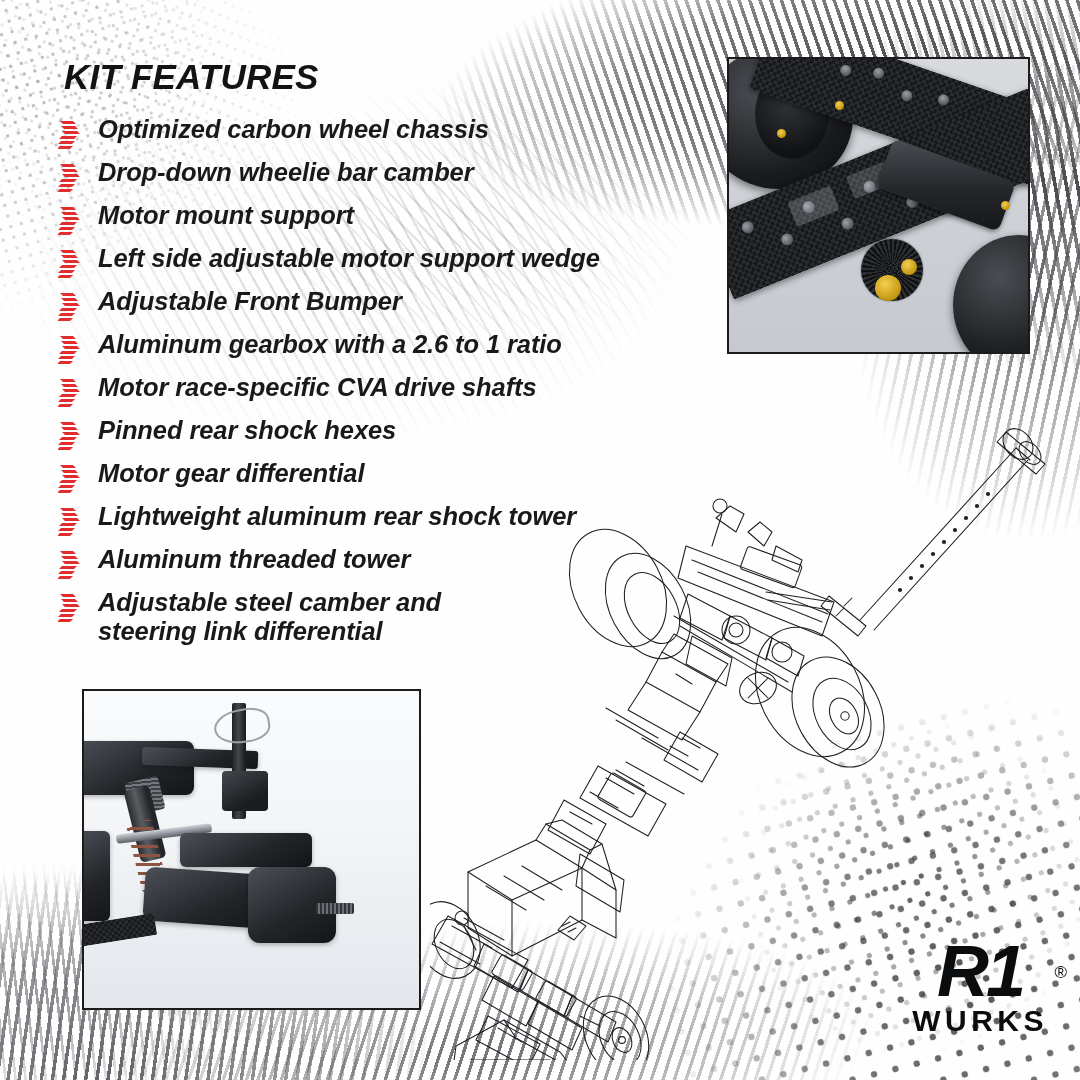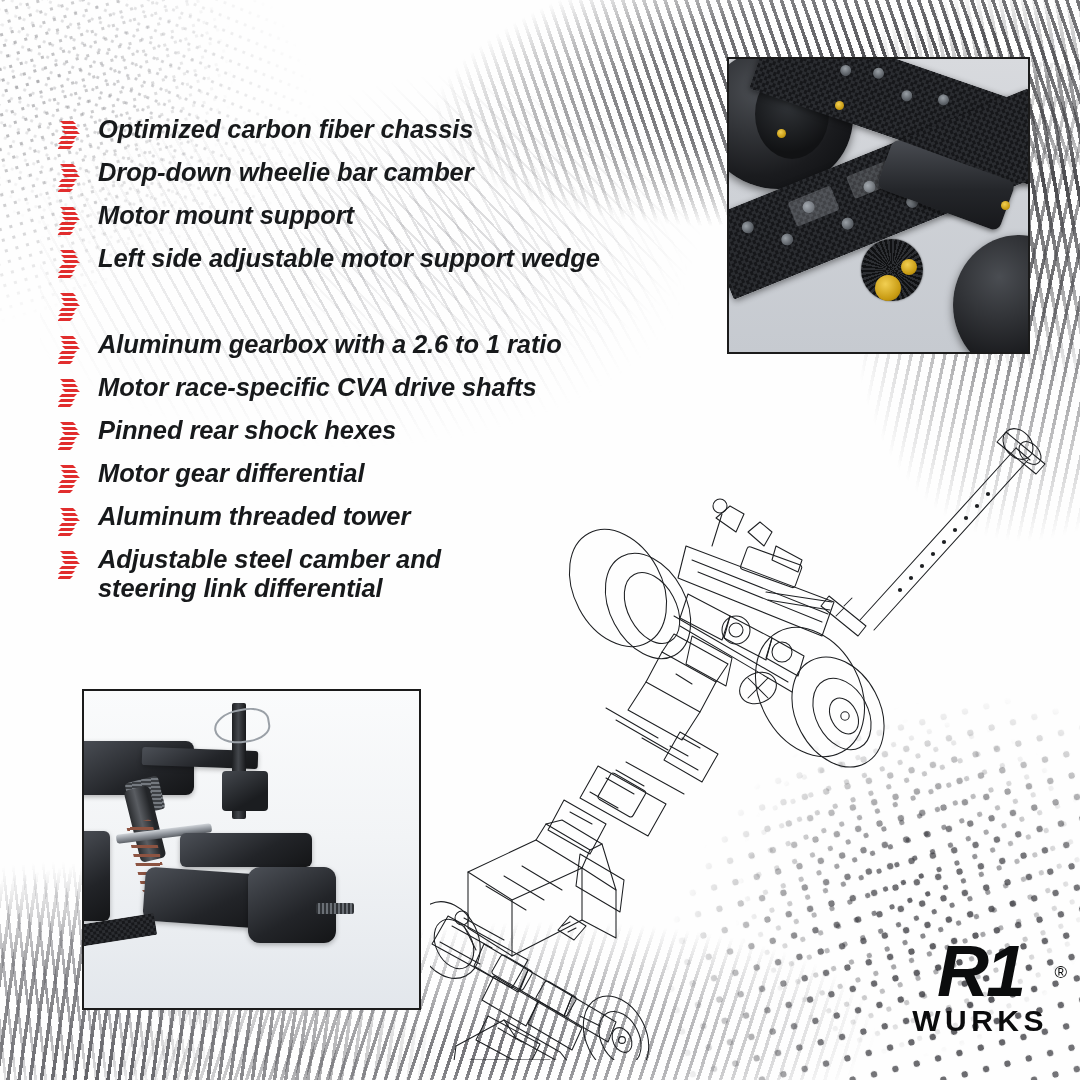--- a/index.html
+++ b/index.html
@@ -332,36 +332,37 @@
     <div class="halftone ht-mid"></div>
     <div class="halftone ht-mid2"></div>
     <div class="halftone ht-right"></div>
     <div class="halftone ht-bl"></div>
     <div class="halftone ht-bl2"></div>
     <div class="halftone ht-bottom"></div>
     <div class="halftone ht-br"></div>
     <div class="halftone ht-br2"></div>
   </div>
 
+  <div class="kit-title">KIT FEATURES</div>
 
   <div class="feature-list">
       <div class="feature-row">
         <span class="bullet-icon">
           <svg width="26" height="32" viewBox="0 0 26 32" aria-hidden="true">
             <g fill="#e12d2d">
               <path d="M2 2 h13 l3 3 h-13 z"></path>
               <path d="M3 7 h14 l3 3 h-14 z"></path>
               <path d="M4 12 h15 l3 3 h-15 z"></path>
               <path d="M4 17 h15 l-3 3 h-15 z"></path>
               <path d="M3 22 h14 l-3 3 h-14 z"></path>
               <path d="M2 27 h13 l-3 3 h-13 z"></path>
             </g>
           </svg>
         </span>
-        <span class="feature-text">Optimized carbon fiber chassis</span>
+        <span class="feature-text">Optimized carbon wheel chassis</span>
       </div>
       <div class="feature-row">
         <span class="bullet-icon">
           <svg width="26" height="32" viewBox="0 0 26 32" aria-hidden="true">
             <g fill="#e12d2d">
               <path d="M2 2 h13 l3 3 h-13 z"></path>
               <path d="M3 7 h14 l3 3 h-14 z"></path>
               <path d="M4 12 h15 l3 3 h-15 z"></path>
               <path d="M4 17 h15 l-3 3 h-15 z"></path>
               <path d="M3 22 h14 l-3 3 h-14 z"></path>
@@ -407,20 +408,21 @@
             <g fill="#e12d2d">
               <path d="M2 2 h13 l3 3 h-13 z"></path>
               <path d="M3 7 h14 l3 3 h-14 z"></path>
               <path d="M4 12 h15 l3 3 h-15 z"></path>
               <path d="M4 17 h15 l-3 3 h-15 z"></path>
               <path d="M3 22 h14 l-3 3 h-14 z"></path>
               <path d="M2 27 h13 l-3 3 h-13 z"></path>
             </g>
           </svg>
         </span>
+        <span class="feature-text">Adjustable Front Bumper</span>
       </div>
       <div class="feature-row">
         <span class="bullet-icon">
           <svg width="26" height="32" viewBox="0 0 26 32" aria-hidden="true">
             <g fill="#e12d2d">
               <path d="M2 2 h13 l3 3 h-13 z"></path>
               <path d="M3 7 h14 l3 3 h-14 z"></path>
               <path d="M4 12 h15 l3 3 h-15 z"></path>
               <path d="M4 17 h15 l-3 3 h-15 z"></path>
               <path d="M3 22 h14 l-3 3 h-14 z"></path>
@@ -467,20 +469,35 @@
               <path d="M2 2 h13 l3 3 h-13 z"></path>
               <path d="M3 7 h14 l3 3 h-14 z"></path>
               <path d="M4 12 h15 l3 3 h-15 z"></path>
               <path d="M4 17 h15 l-3 3 h-15 z"></path>
               <path d="M3 22 h14 l-3 3 h-14 z"></path>
               <path d="M2 27 h13 l-3 3 h-13 z"></path>
             </g>
           </svg>
         </span>
         <span class="feature-text">Motor gear differential</span>
+      </div>
+      <div class="feature-row">
+        <span class="bullet-icon">
+          <svg width="26" height="32" viewBox="0 0 26 32" aria-hidden="true">
+            <g fill="#e12d2d">
+              <path d="M2 2 h13 l3 3 h-13 z"></path>
+              <path d="M3 7 h14 l3 3 h-14 z"></path>
+              <path d="M4 12 h15 l3 3 h-15 z"></path>
+              <path d="M4 17 h15 l-3 3 h-15 z"></path>
+              <path d="M3 22 h14 l-3 3 h-14 z"></path>
+              <path d="M2 27 h13 l-3 3 h-13 z"></path>
+            </g>
+          </svg>
+        </span>
+        <span class="feature-text">Lightweight aluminum rear shock tower</span>
       </div>
       <div class="feature-row">
         <span class="bullet-icon">
           <svg width="26" height="32" viewBox="0 0 26 32" aria-hidden="true">
             <g fill="#e12d2d">
               <path d="M2 2 h13 l3 3 h-13 z"></path>
               <path d="M3 7 h14 l3 3 h-14 z"></path>
               <path d="M4 12 h15 l3 3 h-15 z"></path>
               <path d="M4 17 h15 l-3 3 h-15 z"></path>
               <path d="M3 22 h14 l-3 3 h-14 z"></path>

